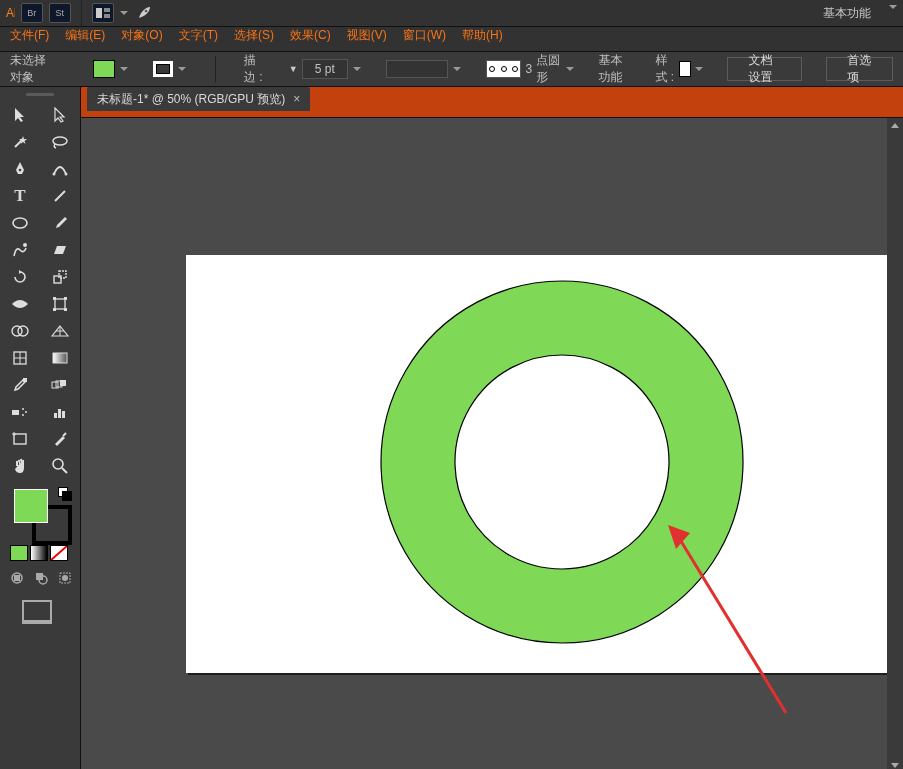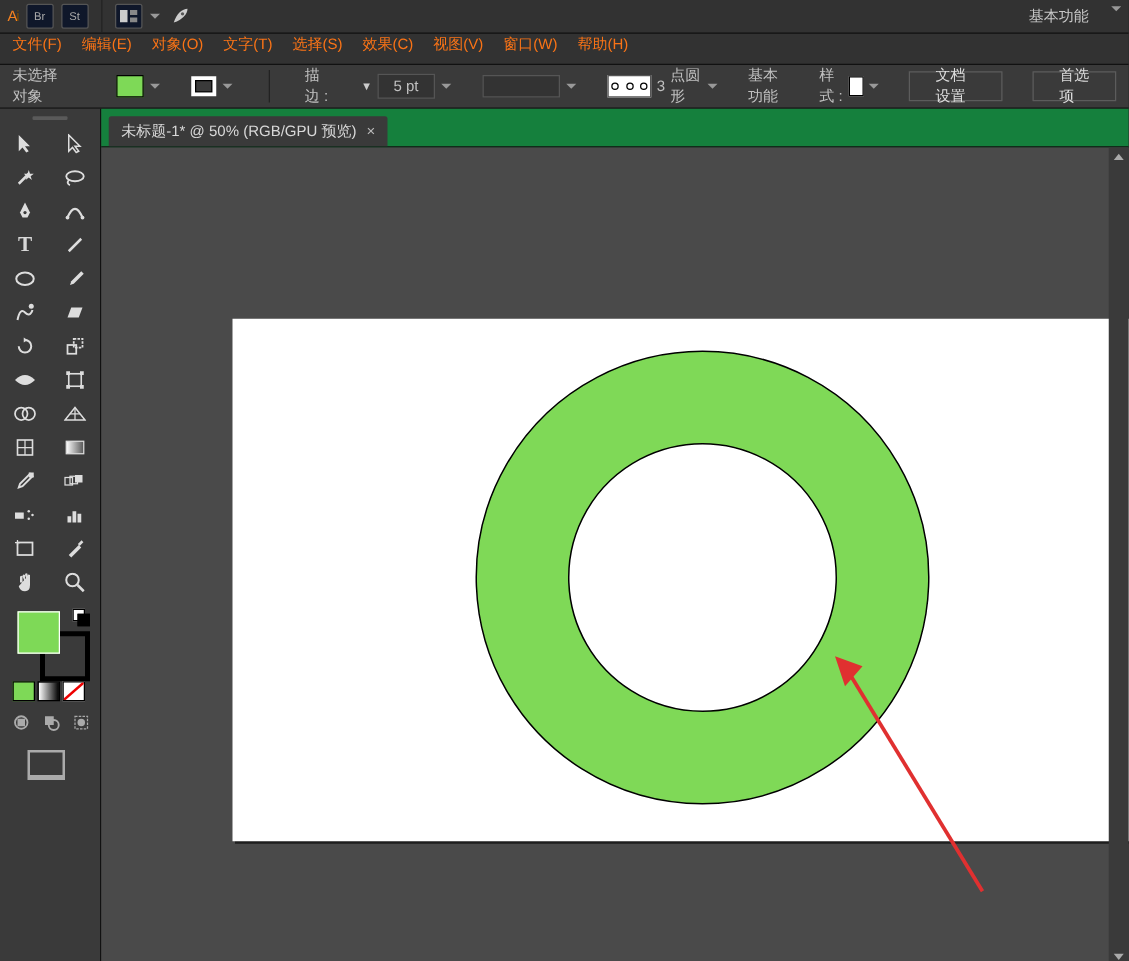--- a/index.html
+++ b/index.html
@@ -33,21 +33,21 @@
   .fs-fill{position:absolute;width:32px;height:32px;background:#7ed957;border:1px solid #fff;left:14px;top:4px}
   .fs-stroke{position:absolute;width:32px;height:32px;border:4px solid #000;background:#3a3a3a;left:32px;top:20px}
   .fs-reset{position:absolute;right:8px;top:2px;width:14px;height:14px}
   .fs-reset .mini{width:8px;height:8px;background:#fff;border:1px solid #000;position:absolute}
   .swatch-row{display:flex;gap:2px;padding:4px 10px}
   .sw{width:16px;height:14px;border:1px solid #000}
   .misc-row{display:flex;gap:10px;padding:6px 10px;color:#8a8a8a}
   .screen-row{padding:6px 22px}
   .screen-icon{width:26px;height:18px;border:2px solid #aaa;border-bottom-width:4px}
   .doc-col{flex:1;display:flex;flex-direction:column}
-  .tab-strip{height:30px;background:#15803d;display:flex;align-items:flex-end;padding-left:6px;border-bottom:1px solid #111}
+  .tab-strip{height:30px;background:#c2410c;display:flex;padding-left:6px;border-bottom:1px solid #111}
   .tab{height:24px;background:#3a3a3a;padding:0 10px;display:flex;align-items:center;gap:8px;color:#d8d8d8;font-size:12px;border-top-left-radius:2px;border-top-right-radius:2px}
   .tab .close{color:#bbb;font-size:12px}
   .canvas-wrap{flex:1;background:#4a4a4a;position:relative;overflow:hidden}
   .artboard{position:absolute;background:#fff;left:105px;top:137px;width:771px;height:418px;box-shadow:2px 2px 0 #1e1e1e}
   .ring{position:absolute;left:298px;top:161px;width:366px;height:366px}
   .arrow{position:absolute;left:585px;top:405px}
   .vscroll{position:absolute;right:0;top:0;width:16px;height:100%;background:#3a3a3a;display:flex;flex-direction:column;align-items:center}
   .vscroll .up,.vscroll .dn{height:14px;display:flex;align-items:center;justify-content:center;width:100%}
   .vscroll .track{flex:1;width:100%}
   .tri-up{width:0;height:0;border-left:4px solid transparent;border-right:4px solid transparent;border-bottom:5px solid #aaa}

